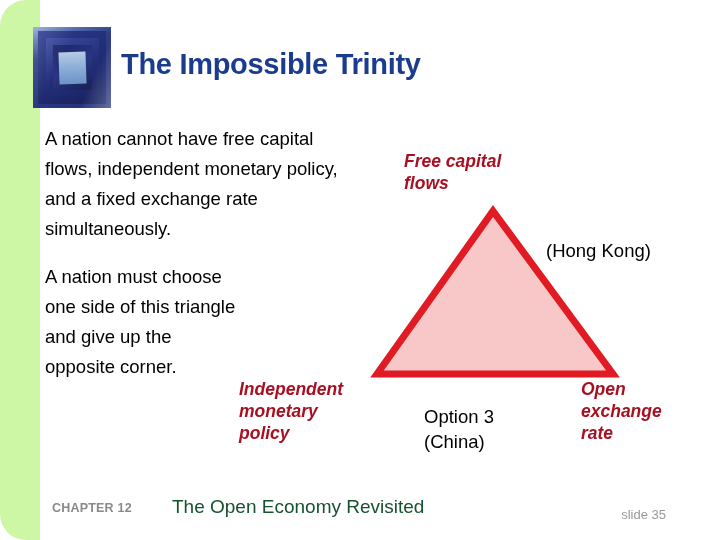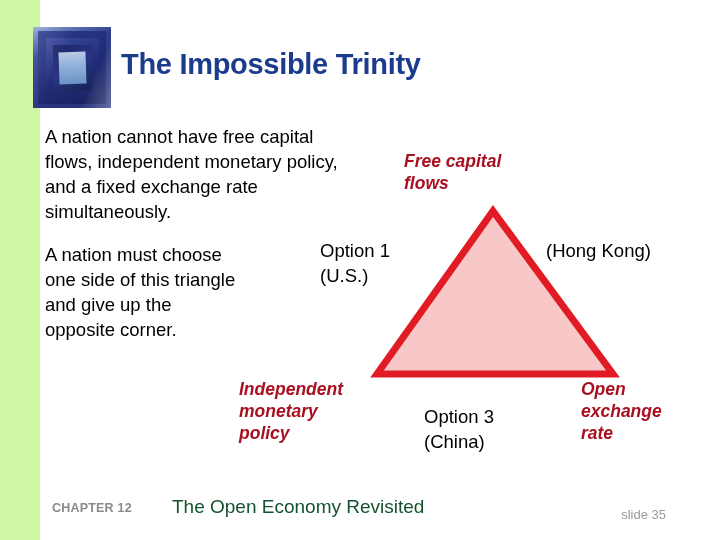--- a/index.html
+++ b/index.html
@@ -7,20 +7,21 @@
     padding: 0;
     background: #ffffff;
   }
   #slide {
     position: relative;
     width: 720px;
     height: 540px;
     background: #ffffff;
     overflow: hidden;
     font-family: "Liberation Sans", sans-serif;
+    border-radius: 26px;
   }
 
   
   #green-band {
     position: absolute;
     left: 0;
     top: 0;
     width: 40px;
     height: 540px;
     background: #cdf6a5;
@@ -77,21 +78,21 @@
   }
 
   
   #body-text {
     position: absolute;
     left: 45px;
     top: 124px;
     width: 300px;
     color: #000000;
     font-size: 18.5px;
-    line-height: 25px;
+    line-height: 30px;
   }
   #body-text p { margin: 0; }
   #body-text p + p { margin-top: 18px; }
   #para-1 { width: 300px; }
   #para-2 { width: 200px; }
 
   
   #triangle-diagram {
     position: absolute;
     left: 0;
@@ -208,24 +209,20 @@
     <svg id="triangle-svg" width="720" height="540" viewBox="0 0 720 540" xmlns="http://www.w3.org/2000/svg">
       <polygon points="493,211 613,374 377,374" fill="#f8c7c7" stroke="#e01b24" stroke-width="7" stroke-linejoin="miter"></polygon>
     </svg>
   </div>
 
   <div class="diagram-label label-red" id="label-free-capital-flows">
     <div>Free capital</div>
     <div>flows</div>
   </div>
 
-  <div class="diagram-label label-black" id="label-option-1">
-    <div>Option 1</div>
-    <div>(U.S.)</div>
-  </div>
 
   <div class="diagram-label label-black" id="label-option-2">
     <div>(Hong Kong)</div>
   </div>
 
   <div class="diagram-label label-red" id="label-independent-monetary-policy">
     <div>Independent</div>
     <div>monetary</div>
     <div>policy</div>
   </div>

